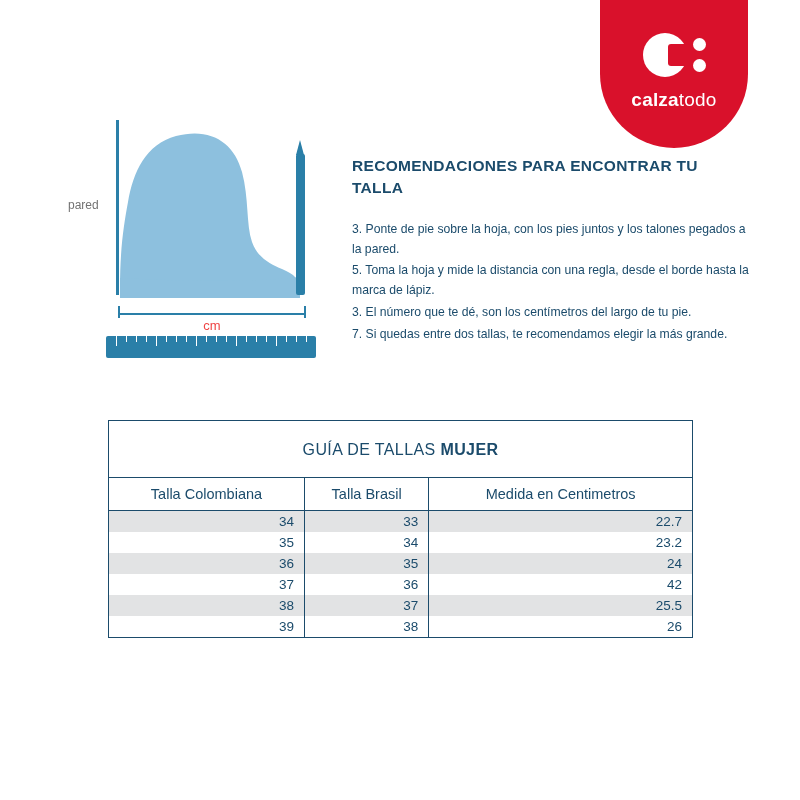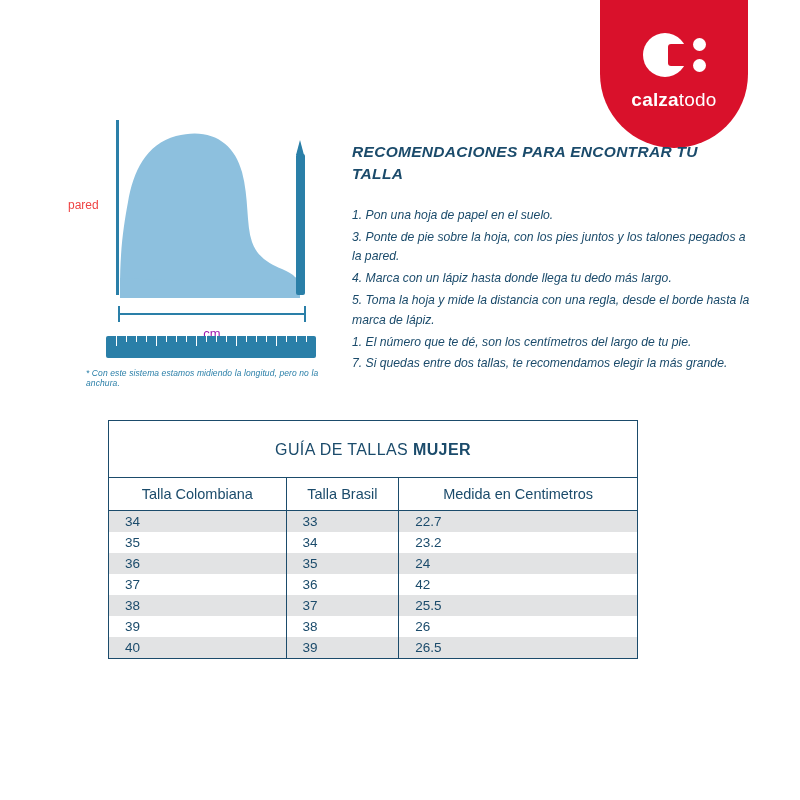--- a/index.html
+++ b/index.html
@@ -90,21 +90,21 @@
     top: 0;
     width: 3px;
     height: 175px;
     background: #2a7fa8;
   }
   .pared-label {
     position: absolute;
     left: 0;
     top: 78px;
     font-size: 12px;
-    color: #ef4444;
+    color: #737373;
   }
   .foot {
     position: absolute;
     left: 50px;
     top: 8px;
     width: 188px;
     height: 172px;
   }
   .foot svg { display: block; }
   .pencil {
@@ -152,25 +152,25 @@
     position: absolute;
     top: 0;
     width: 2px;
     height: 16px;
     background: #2a7fa8;
   }
   .cm-measure .cap.l { left: 0; }
   .cm-measure .cap.r { right: 0; }
   .cm-measure .lbl {
     position: absolute;
-    top: 20px;
+    top: 12px;
     width: 100%;
     text-align: center;
     font-size: 13px;
-    color: #a21caf;
+    color: #ef4444;
     background: #ffffff;
   }
   .ruler {
     position: absolute;
     left: 38px;
     top: 216px;
     width: 210px;
     height: 22px;
     background: #2a7fa8;
     border-radius: 2px;
@@ -194,23 +194,22 @@
     font-size: 8.5px;
     font-style: italic;
     color: #2a7fa8;
     letter-spacing: .1px;
   }
 
   
   .reco {
     position: absolute;
     left: 352px;
-    top: 141px;
+    top: 155px;
     width: 400px;
-    font-style: italic;
   }
   .reco h2 {
     margin: 0 0 20px 0;
     font-size: 15.5px;
     font-weight: 700;
     letter-spacing: .3px;
     line-height: 1.45;
     color: #1b4b6b;
   }
   .reco ol {
@@ -223,21 +222,21 @@
     line-height: 1.62;
     color: #1b4b6b;
     margin-bottom: 2px;
   }
 
   
   .table-wrap {
     position: absolute;
     left: 108px;
     top: 420px;
-    width: 530px;
+    width: 585px;
     border: 1px solid #1b4b6b;
     box-sizing: border-box;
   }
   table.sizes {
     width: 100%;
     border-collapse: collapse;
     font-size: 14px;
     color: #1b4b6b;
   }
   table.sizes caption {
@@ -252,22 +251,22 @@
   table.sizes th {
     font-weight: 400;
     font-size: 14.5px;
     padding: 8px 0;
     border-bottom: 1px solid #1b4b6b;
     border-right: 1px solid #1b4b6b;
     margin-top: 20px;
   }
   table.sizes th:last-child { border-right: none; }
   table.sizes td {
-    text-align: left;
-    padding: 3px 16px;
+    text-align: right;
+    padding: 3px 10px;
     font-size: 13.5px;
     border-right: 1px solid #1b4b6b;
   }
   table.sizes td:last-child { border-right: none; }
   table.sizes tbody tr:nth-child(odd) { background: #e2e3e4; }
   table.sizes tbody tr:nth-child(even) { background: #ffffff; }
 </style>
 </head>
 <body>
 
@@ -325,31 +324,28 @@
       <span class="tick" style="left:140px;height:6px"></span>
       <span class="tick" style="left:150px;height:6px"></span>
       <span class="tick" style="left:160px;height:6px"></span>
       <span class="tick" style="left:170px;height:10px"></span>
       <span class="tick" style="left:180px;height:6px"></span>
       <span class="tick" style="left:190px;height:6px"></span>
       <span class="tick" style="left:200px;height:6px"></span>
     </div>
   </div>
 
-  <div class="footnote">* Con este sistema estamos midiendo la longitud, pero no la anchura.</div>
 </div>
 
 <div class="reco">
   <h2>RECOMENDACIONES PARA ENCONTRAR TU TALLA</h2>
   <ol>
-    <li>1. Pon una hoja de papel en el suelo.</li>
     <li>3. Ponte de pie sobre la hoja, con los pies juntos y los talones pegados a la pared.</li>
-    <li>4. Marca con un lápiz hasta donde llega tu dedo más largo.</li>
     <li>5. Toma la hoja y mide la distancia con una regla, desde el borde hasta la marca de lápiz.</li>
-    <li>1. El número que te dé, son los centímetros del largo de tu pie.</li>
+    <li>3. El número que te dé, son los centímetros del largo de tu pie.</li>
     <li>7. Si quedas entre dos tallas, te recomendamos elegir la más grande.</li>
   </ol>
 </div>
 
 <div class="table-wrap">
   <table class="sizes">
     <caption><span>GUÍA DE TALLAS </span><b>MUJER</b></caption>
     <thead>
       <tr>
         <th>Talla Colombiana</th>
@@ -381,20 +377,15 @@
       <tr>
         <td>38</td>
         <td>37</td>
         <td>25.5</td>
       </tr>
       <tr>
         <td>39</td>
         <td>38</td>
         <td>26</td>
       </tr>
-      <tr>
-        <td>40</td>
-        <td>39</td>
-        <td>26.5</td>
-      </tr>
     </tbody>
   </table>
 </div>
 
 </body></html>

